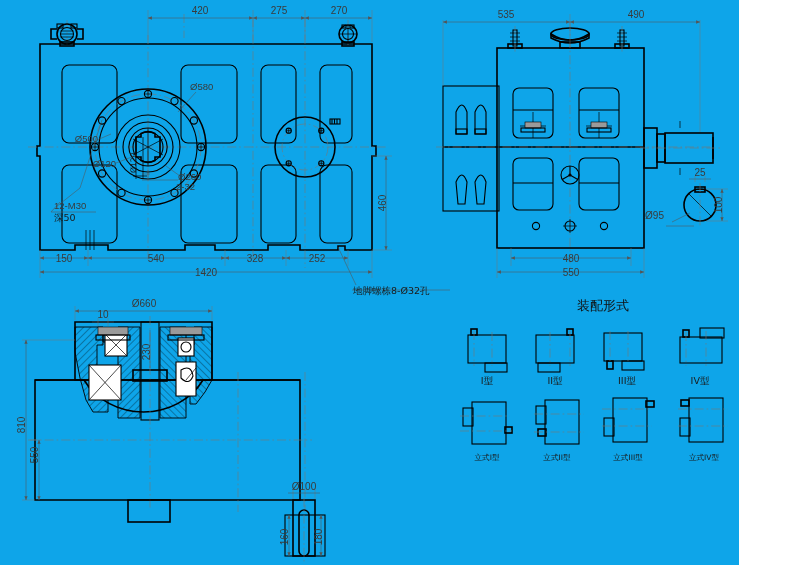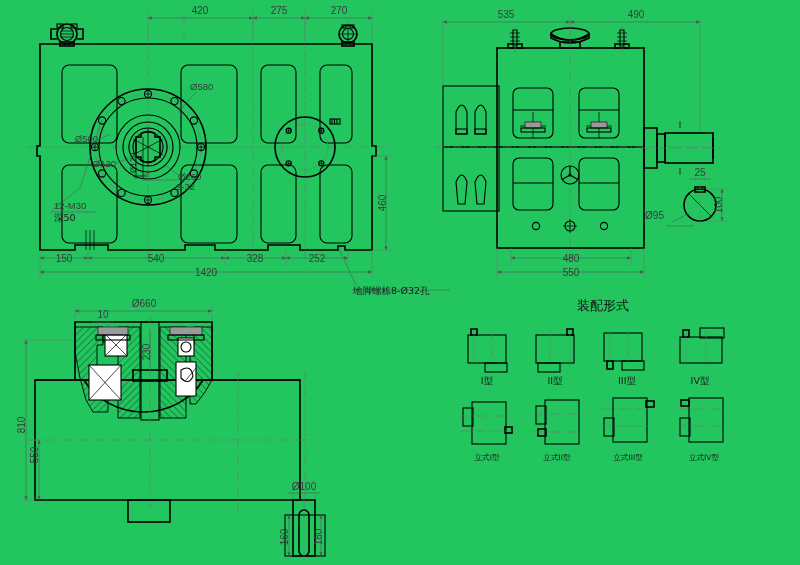--- a/index.html
+++ b/index.html
@@ -2,21 +2,21 @@
 <html><head>
 <meta charset="utf-8">
 <title>Gearbox Technical Drawing</title>
 <style>
   html,body{margin:0;padding:0;background:#ffffff;}
   body{
     width:800px;height:565px;overflow:hidden;
     font-family:"Liberation Sans","DejaVu Sans",sans-serif;
     color:#000;
   }
-  #sheet{position:relative;width:800px;height:565px;background:#22c55e;}
+  #sheet{position:relative;width:739px;height:565px;background:#0ea5e9;}
   svg.drw{position:absolute;left:0;top:0;width:800px;height:565px;}
 
   
   .ol{fill:none;stroke:#000;stroke-width:1.6;}        
   .md{fill:none;stroke:#000;stroke-width:1.1;}        
   .th{fill:none;stroke:#000;stroke-width:0.7;}        
   .dim{fill:none;stroke:#555;stroke-width:0.55;}      
   .ext{fill:none;stroke:#777;stroke-width:0.5;}       
   .cl{fill:none;stroke:#777;stroke-width:0.6;stroke-dasharray:9 3 1.6 3;}
   .wht{fill:#fff;stroke:#000;stroke-width:1.1;}

